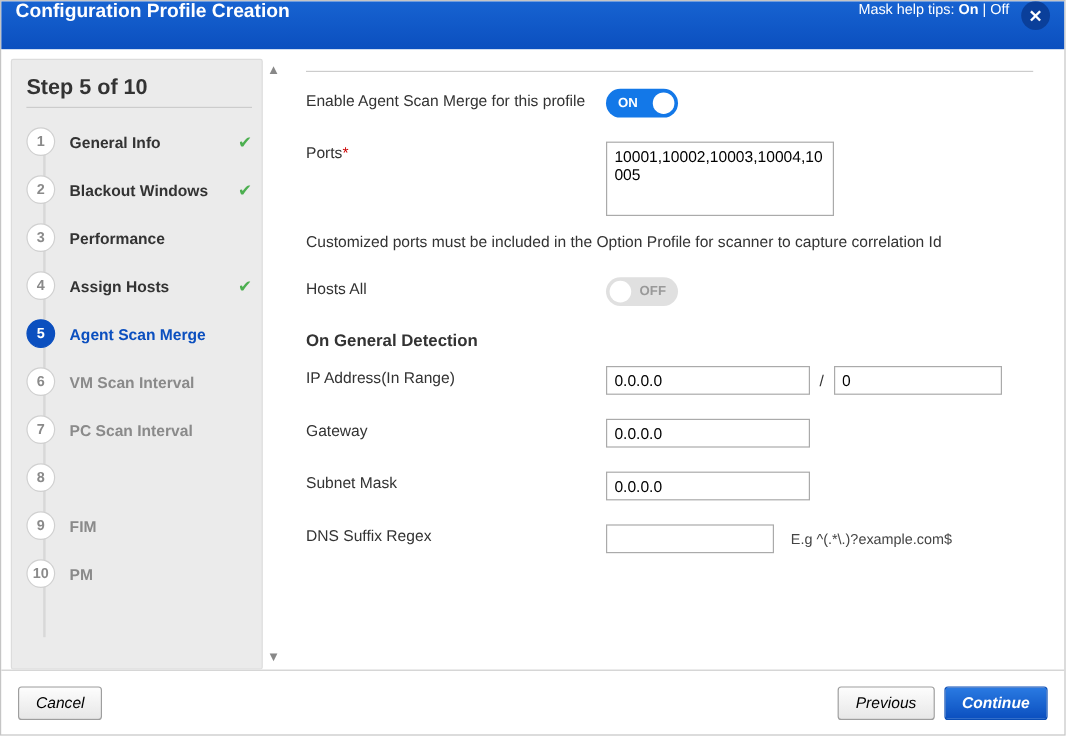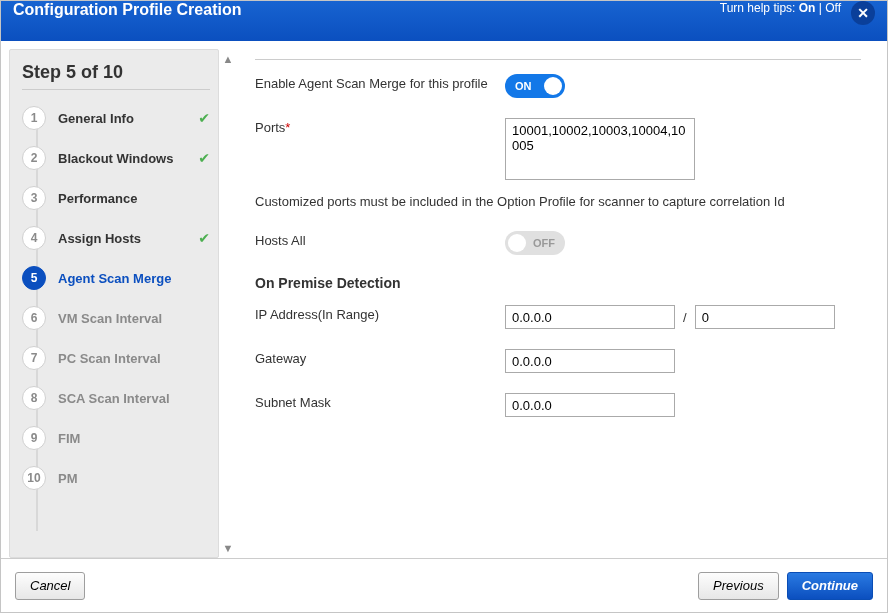--- a/index.html
+++ b/index.html
@@ -126,21 +126,21 @@
 }
 .footer .spacer { flex: 1; }
 .footer .right-btns { display: flex; gap: 8px; justify-content: space-between; }
 </style>
 </head>
 <body>
 
 <div class="header">
   <div class="header-title">Configuration Profile Creation</div>
   <div class="help-tips">
-    <span>Turn help tips:</span>
+    <span>Mask help tips:</span>
     <span class="on">On</span>
     <span> | </span>
     <span>Off</span>
   </div>
   <div class="close-btn">✕</div>
 </div>
 
 <div class="body">
 
   <div class="sidebar">
@@ -173,21 +173,20 @@
         <div class="step future">
           <div class="step-num">6</div>
           <div class="step-label">VM Scan Interval</div>
         </div>
         <div class="step future">
           <div class="step-num">7</div>
           <div class="step-label">PC Scan Interval</div>
         </div>
         <div class="step future">
           <div class="step-num">8</div>
-          <div class="step-label">SCA Scan Interval</div>
         </div>
         <div class="step future">
           <div class="step-num">9</div>
           <div class="step-label">FIM</div>
         </div>
         <div class="step future">
           <div class="step-num">10</div>
           <div class="step-label">PM</div>
         </div>
       </div>
@@ -225,21 +224,21 @@
     <div class="form-row">
       <div class="form-label">Hosts All</div>
       <div class="form-control">
         <div class="toggle off">
           <span class="knob"></span>
           <span class="txt">OFF</span>
         </div>
       </div>
     </div>
 
-    <div class="section-h">On Premise Detection</div>
+    <div class="section-h">On General Detection</div>
 
     <div class="form-row">
       <div class="form-label">IP Address(In Range)</div>
       <div class="form-control ip-range">
         <input type="text" value="0.0.0.0" style="">
         <span class="slash">/</span>
         <input type="text" value="0" style="">
       </div>
     </div>
 
@@ -250,20 +249,27 @@
       </div>
     </div>
 
     <div class="form-row">
       <div class="form-label">Subnet Mask</div>
       <div class="form-control single-input">
         <input type="text" value="0.0.0.0" style="">
       </div>
     </div>
 
+    <div class="form-row regex-row">
+      <div class="form-label">DNS Suffix Regex</div>
+      <div class="form-control">
+        <input type="text" value="" style="">
+        <span class="hint-inline">E.g ^(.*\.)?example.com$</span>
+      </div>
+    </div>
 
   </div>
 </div>
 
 <div class="footer">
   <button class="btn">Cancel</button>
   <div class="spacer"></div>
   <div class="right-btns">
     <button class="btn">Previous</button>
     <button class="btn btn-primary">Continue</button>

